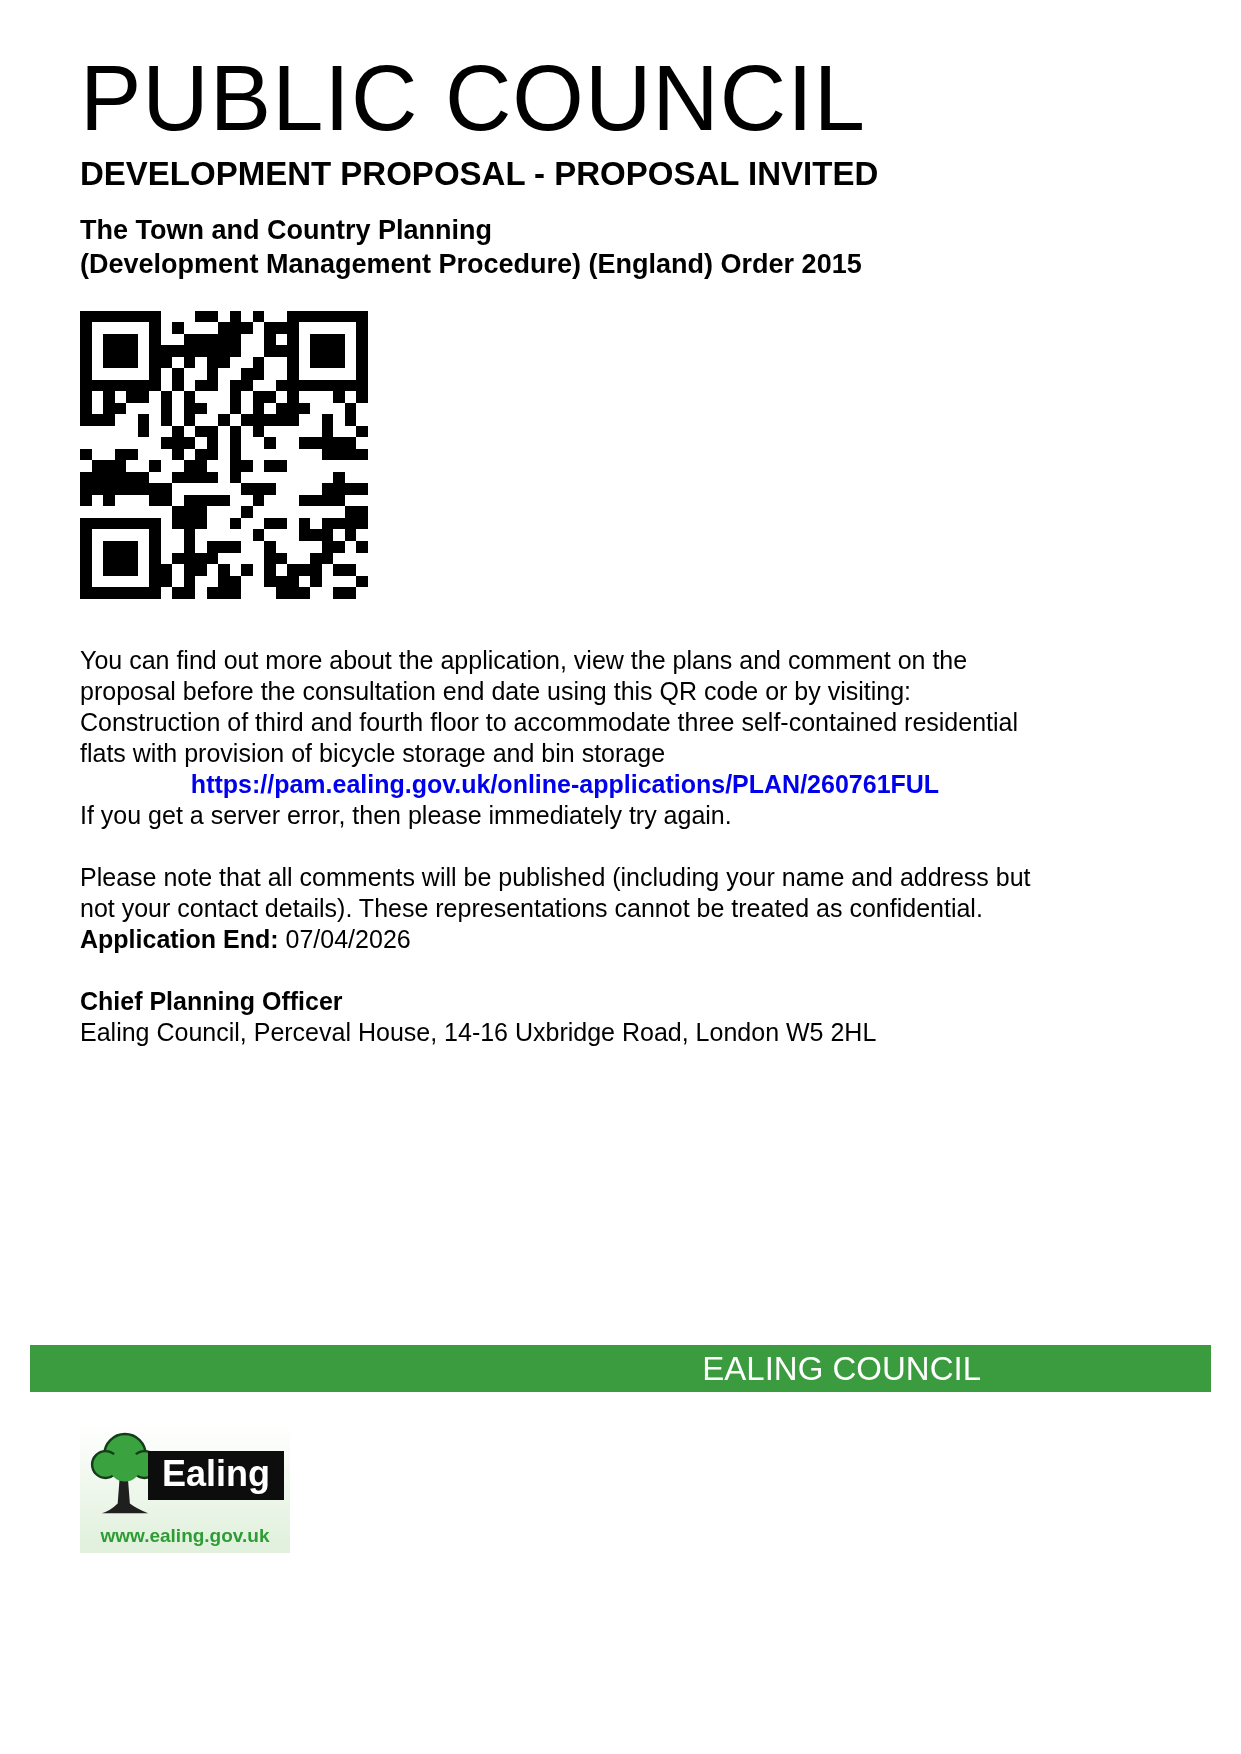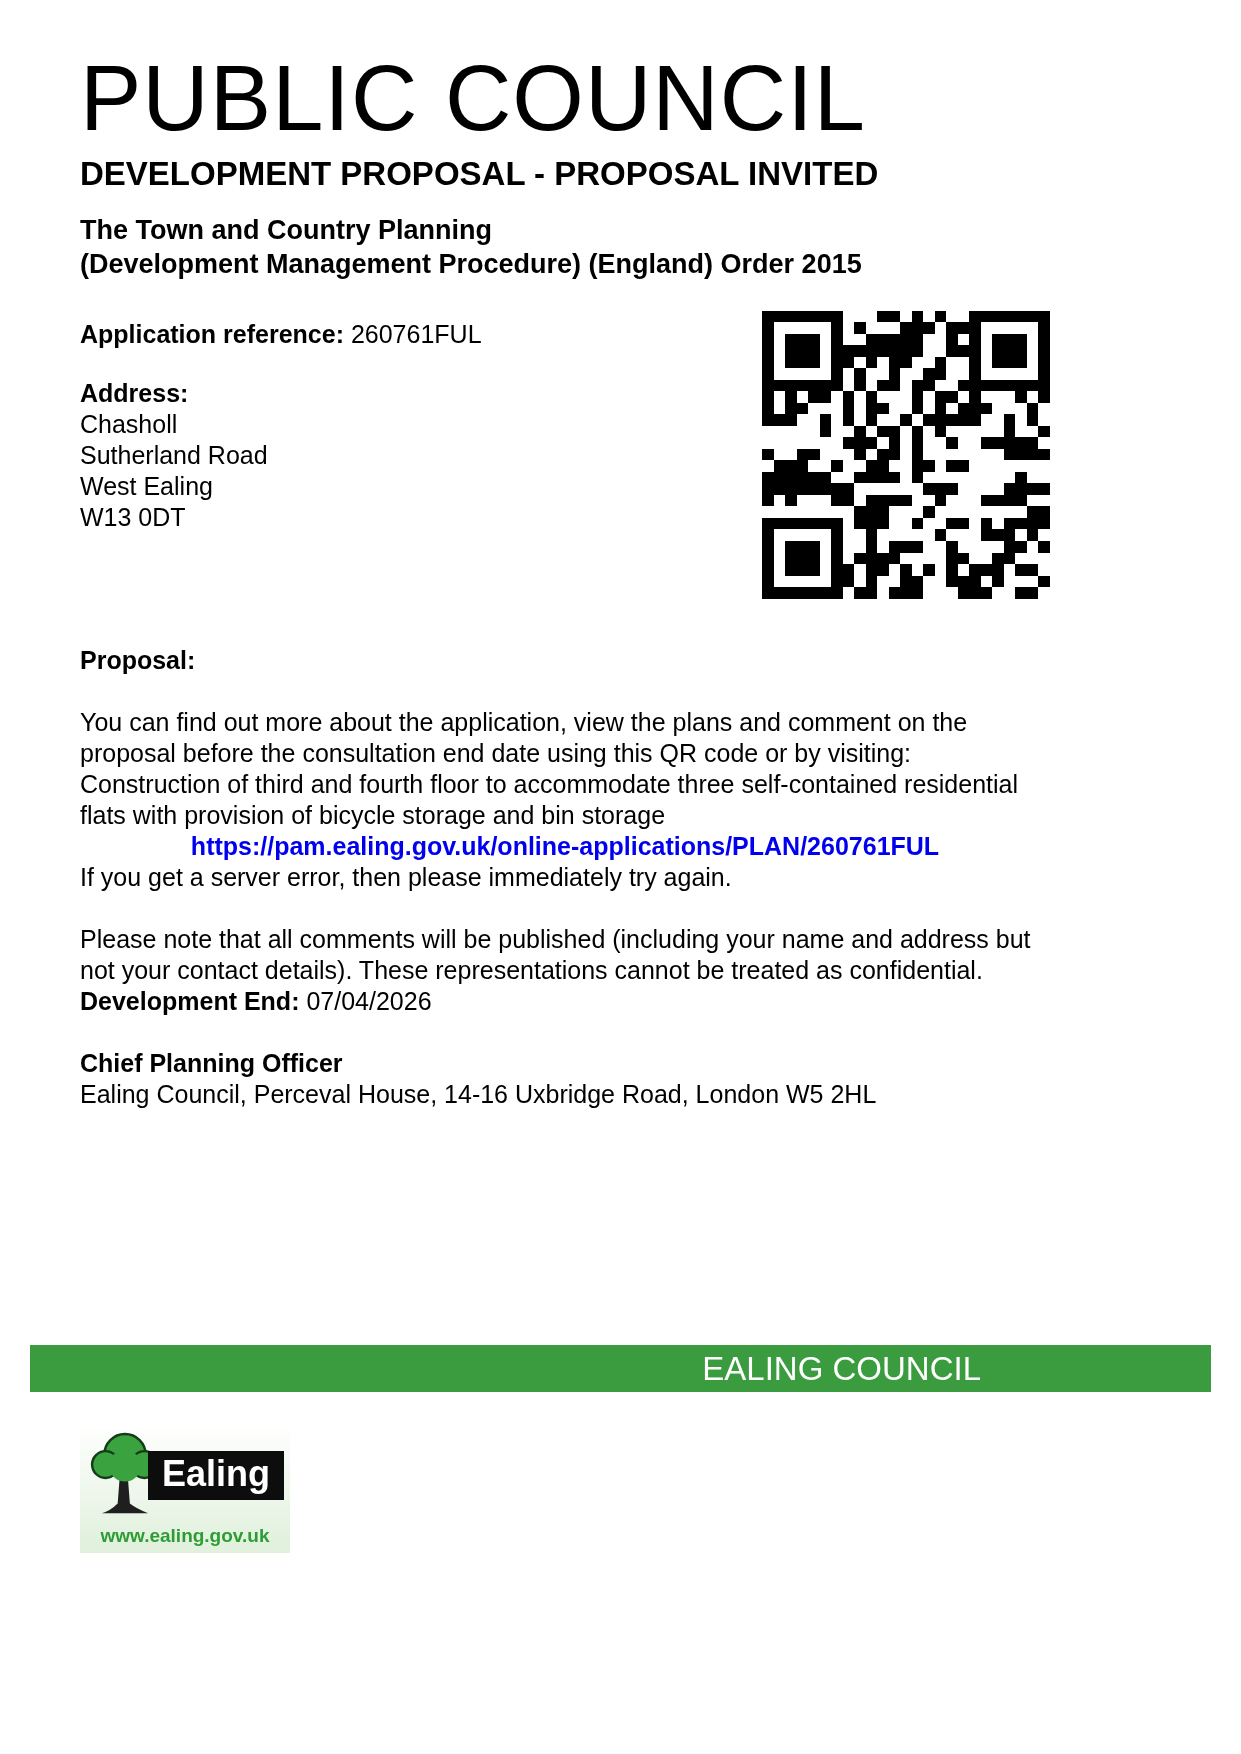--- a/index.html
+++ b/index.html
@@ -116,33 +116,20 @@
   <div class="content">
     <h1 class="title">PUBLIC COUNCIL</h1>
     <h2 class="subtitle">DEVELOPMENT PROPOSAL - PROPOSAL INVITED</h2>
 
     <p class="act">
       <span>The Town and Country Planning</span><br>
       <span>(Development Management Procedure) (England) Order 2015</span>
     </p>
 
     <div class="ref-row">
-      <div class="ref-left">
-        <p class="body-text">
-          <strong>Application reference:</strong>
-          <span>260761FUL</span>
-        </p>
-        <p class="body-text addr-label">
-          <strong>Address:</strong>
-        </p>
-        <p class="body-text">Chasholl</p>
-        <p class="body-text">Sutherland Road</p>
-        <p class="body-text">West Ealing</p>
-        <p class="body-text">W13 0DT</p>
-      </div>
       <div class="qr">
           <div style="grid-row:1;grid-column:1"></div>
           <div style="grid-row:1;grid-column:2"></div>
           <div style="grid-row:1;grid-column:3"></div>
           <div style="grid-row:1;grid-column:4"></div>
           <div style="grid-row:1;grid-column:5"></div>
           <div style="grid-row:1;grid-column:6"></div>
           <div style="grid-row:1;grid-column:7"></div>
           <div style="grid-row:1;grid-column:11"></div>
           <div style="grid-row:1;grid-column:12"></div>
@@ -460,35 +447,32 @@
           <div style="grid-row:25;grid-column:14"></div>
           <div style="grid-row:25;grid-column:18"></div>
           <div style="grid-row:25;grid-column:19"></div>
           <div style="grid-row:25;grid-column:20"></div>
           <div style="grid-row:25;grid-column:23"></div>
           <div style="grid-row:25;grid-column:24"></div>
         </div>
     </div>
 
     <div class="text-col">
-      <p class="body-text">
-        <strong>Proposal:</strong>
-      </p>
       <p class="body-text para">You can find out more about the application, view the plans and comment on the proposal before the consultation end date using this QR code or by visiting:</p>
 
       <p class="body-text">Construction of third and fourth floor to accommodate three self-contained residential flats with provision of bicycle storage and bin storage</p>
       <p class="body-text link-line">
         <a class="link" href="#">https://pam.ealing.gov.uk/online-applications/PLAN/260761FUL</a>
       </p>
       <p class="body-text">If you get a server error, then please immediately try again.</p>
 
       <p class="body-text para">Please note that all comments will be published (including your name and address but not your contact details). These representations cannot be treated as confidential.</p>
 
       <p class="body-text">
-        <strong>Development End:</strong>
+        <strong>Application End:</strong>
         <span>07/04/2026</span>
       </p>
 
       <p class="body-text para">
         <strong>Chief Planning Officer</strong>
       </p>
       <p class="body-text">Ealing Council, Perceval House, 14-16 Uxbridge Road, London W5 2HL</p>
     </div>
   </div>
 

